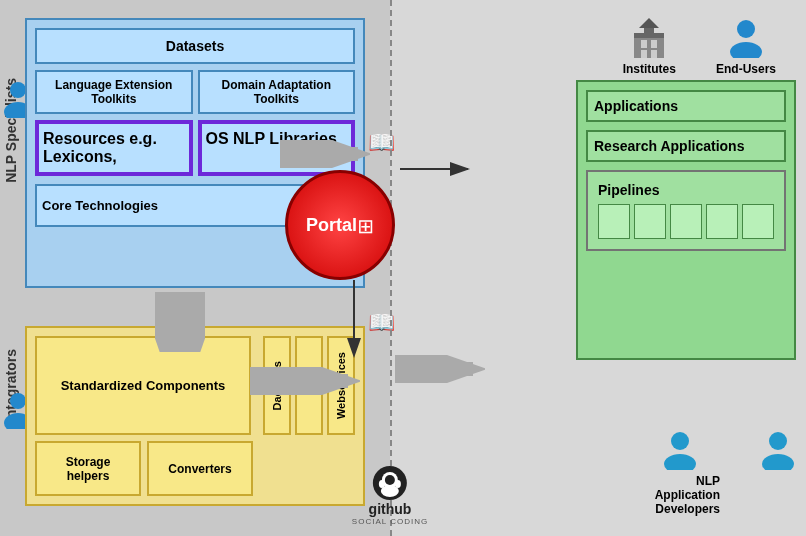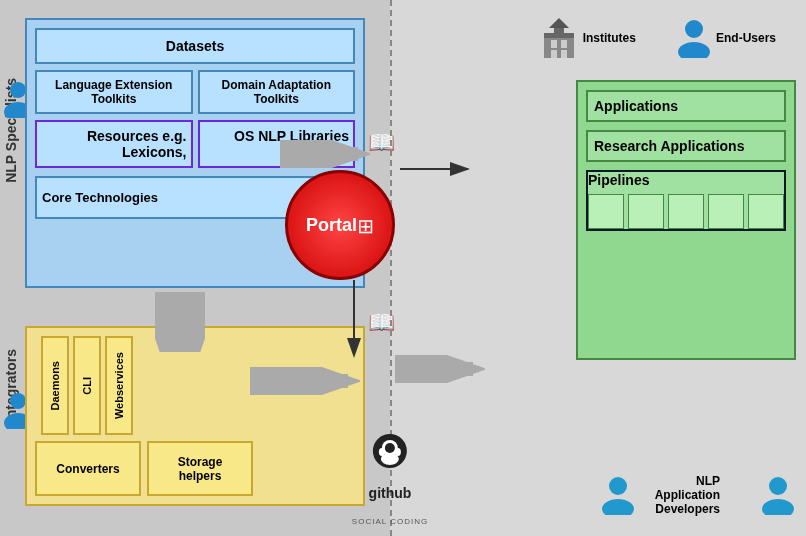--- a/index.html
+++ b/index.html
@@ -124,25 +124,25 @@
 
     .resources-row {
       display: flex;
       gap: 5px;
       margin-bottom: 8px;
     }
 
     .resource-box {
       flex: 1;
       background: #b8e0ff;
-      border: 2px solid #6d28d9;
-      text-align: right;
+      border: 4px solid #6d28d9;
+      text-align: left;
       padding: 6px 4px;
       font-weight: bold;
-      font-size: 14px;
+      font-size: 16px;
     }
 
     .core-tech-box {
       background: #b8e0ff;
       border: 2px solid #4488bb;
       text-align: left;
       padding: 12px 5px;
       font-weight: bold;
       font-size: 13px;
       margin-top: 4px;
@@ -267,21 +267,21 @@
       position: absolute;
       left: 368px;
       top: 310px;
       font-size: 22px;
       color: #555;
       z-index: 5;
     }
 
     .icon-group {
       display: flex;
-      flex-direction: row;
+      flex-direction: column;
       align-items: center;
       gap: 4px;
     }
 
     .icon-label {
       font-size: 12px;
       font-weight: bold;
     }
 
     
@@ -300,22 +300,22 @@
       background: #a0e0a0;
       border: 2px solid #448844;
       padding: 6px;
       margin-bottom: 8px;
       font-weight: bold;
       font-size: 14px;
     }
 
     .pipelines-section {
       background: #a0e0a0;
-      border: 2px solid #0f172a;
-      padding: 0;
+      border: 2px solid #737373;
+      padding: 10px;
     }
 
     .pipelines-label {
       font-weight: bold;
       font-size: 14px;
       margin-bottom: 6px;
     }
 
     .pipeline-bars {
       display: flex;
@@ -364,21 +364,20 @@
     
     .github-area {
       position: absolute;
       bottom: 10px;
       left: 390px;
       transform: translateX(-50%);
       display: flex;
       flex-direction: column;
       align-items: center;
       z-index: 15;
-      gap: 16px;
     }
   </style>
 </head>
 <body>
 
 <div class="main-container">
 
   <div class="separator"></div>
 
   <div class="left-panel">
@@ -439,38 +438,41 @@
 
     <div class="integrators-person-left">
       <svg width="32" height="38" viewBox="0 0 32 38">
         <circle cx="16" cy="10" r="8" fill="#2288cc"></circle>
         <ellipse cx="16" cy="32" rx="14" ry="10" fill="#2288cc"></ellipse>
       </svg>
     </div>
 
     <div class="integrators-box">
       <div class="integrators-top">
+        <div class="standardized-box">
+          <span>Standardized Components</span>
+        </div>
         <div class="vertical-boxes">
           <div class="vert-box">
             <span class="vert-box-text">Daemons</span>
           </div>
           <div class="vert-box">
             <span class="vert-box-text">CLI</span>
           </div>
           <div class="vert-box">
             <span class="vert-box-text">Webservices</span>
           </div>
         </div>
       </div>
       <div class="integrators-bottom">
         <div class="storage-box">
+          <span>Storage helpers</span>
+        </div>
+        <div class="storage-box">
           <span>Converters</span>
-        </div>
-        <div class="storage-box">
-          <span>Storage helpers</span>
         </div>
 
         <div style="width:96px;"></div>
       </div>
     </div>
 
     <svg class="arrow-svg" style="left:280px; top:140px; z-index:6;" width="90" height="28">
       <defs>
         <marker id="arrowhead-right-top" markerWidth="10" markerHeight="7" refX="9" refY="3.5" orient="auto">
           <polygon points="0 0, 10 3.5, 0 7" fill="#aaa"></polygon>

